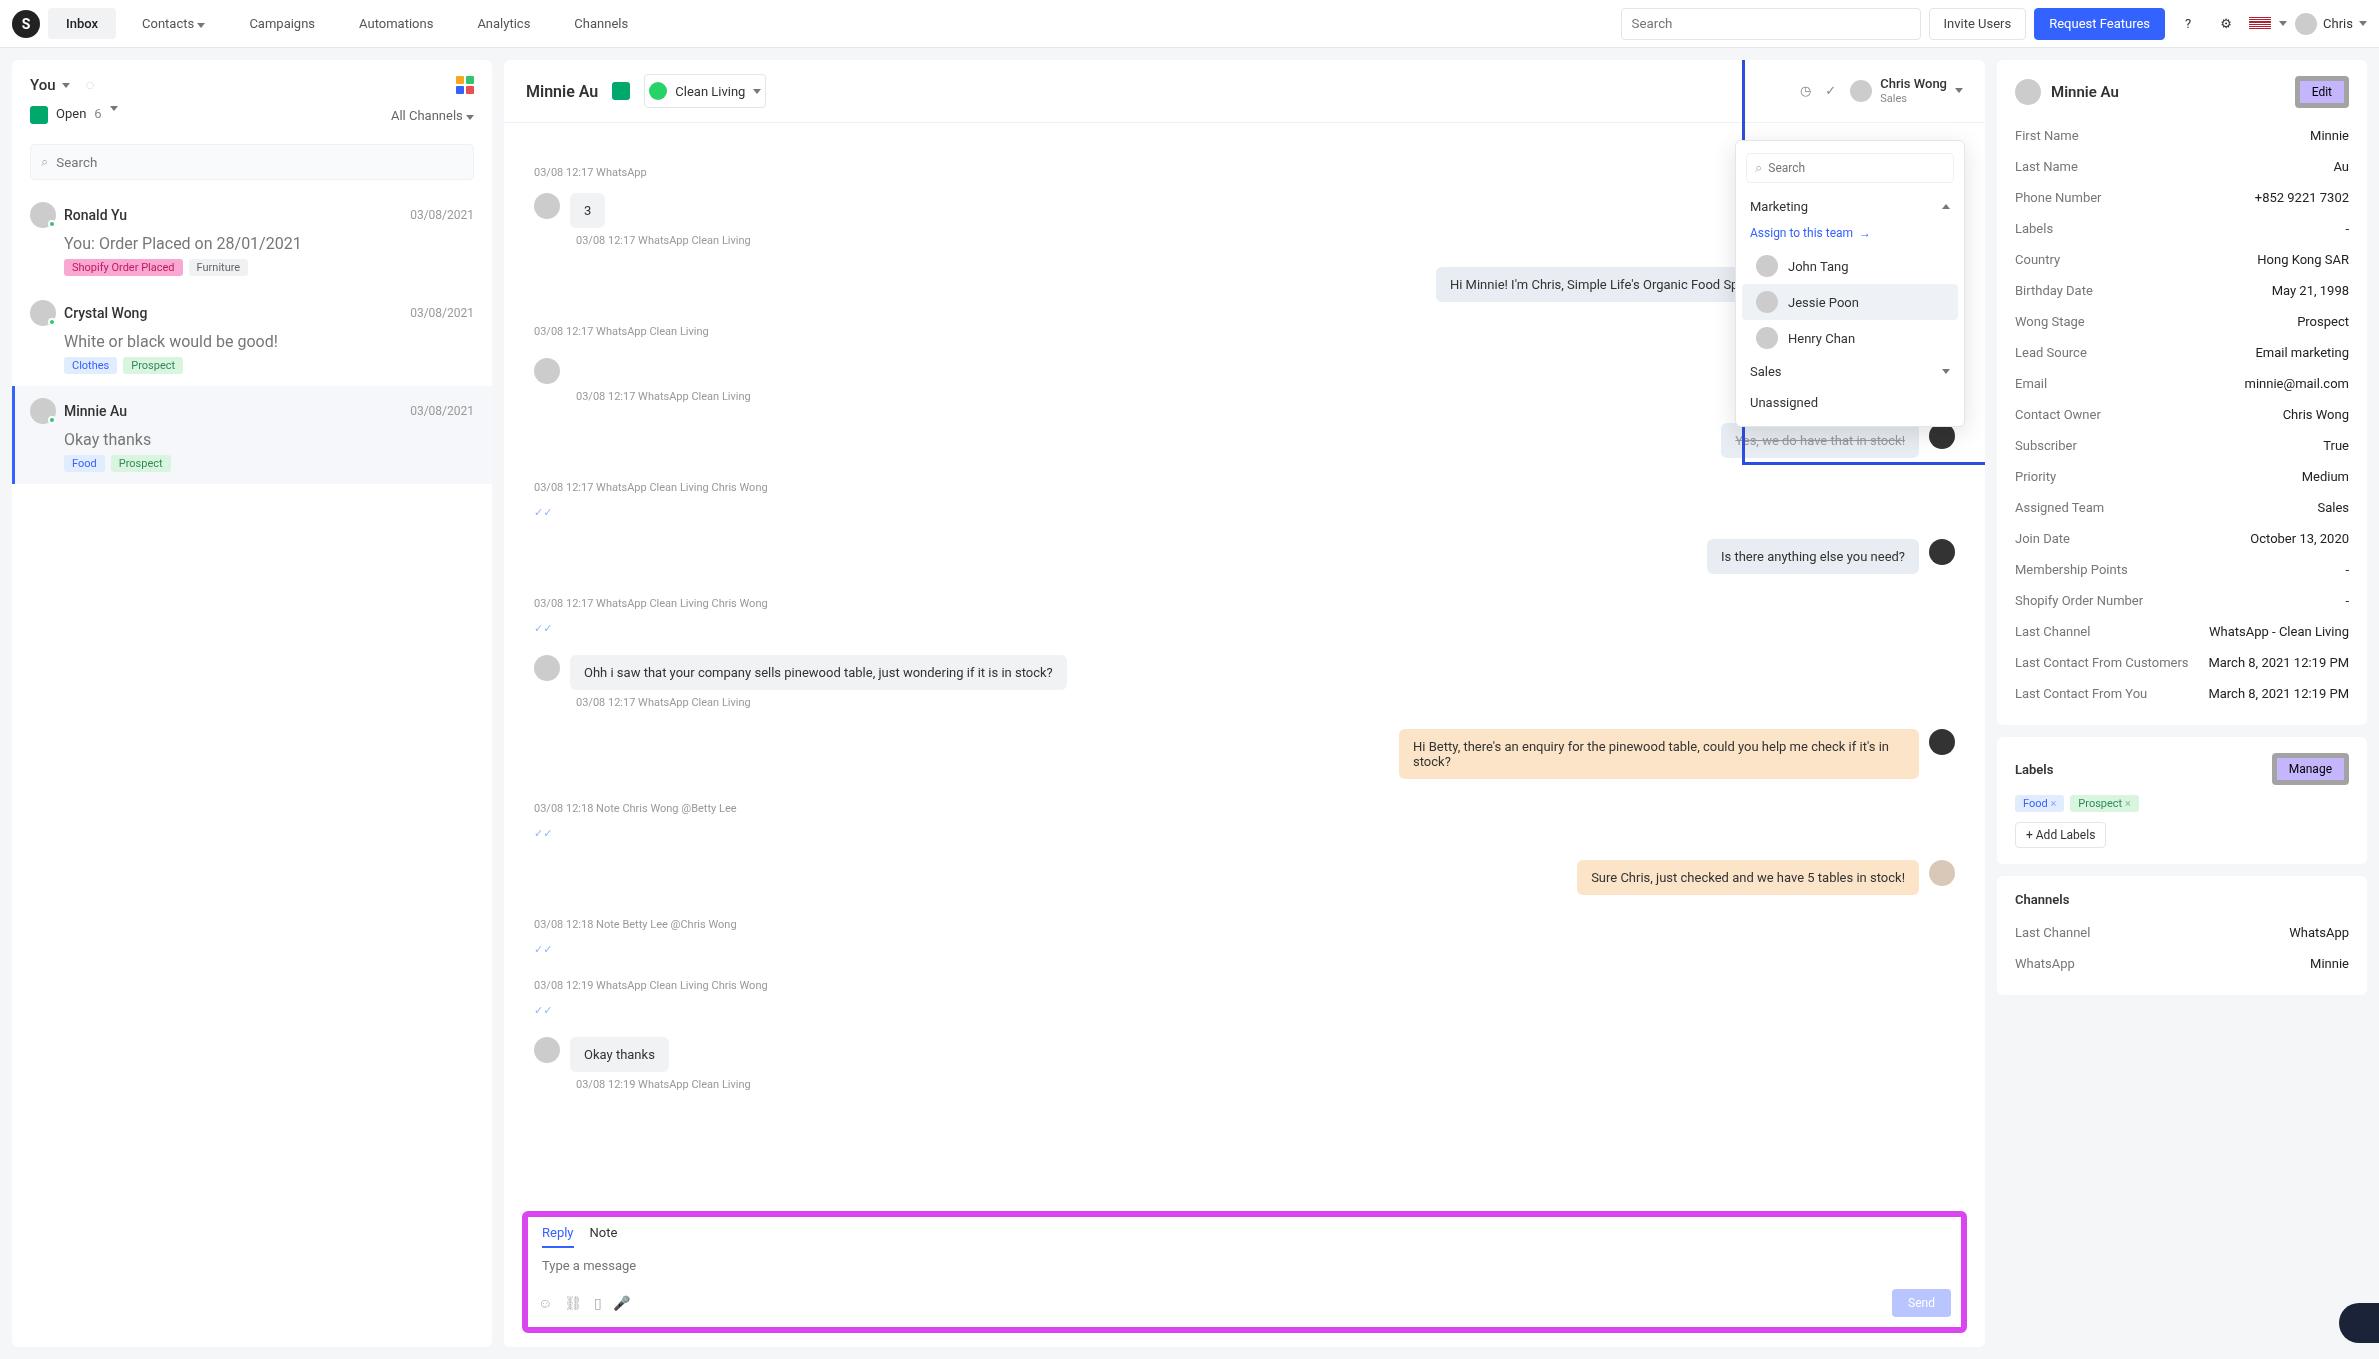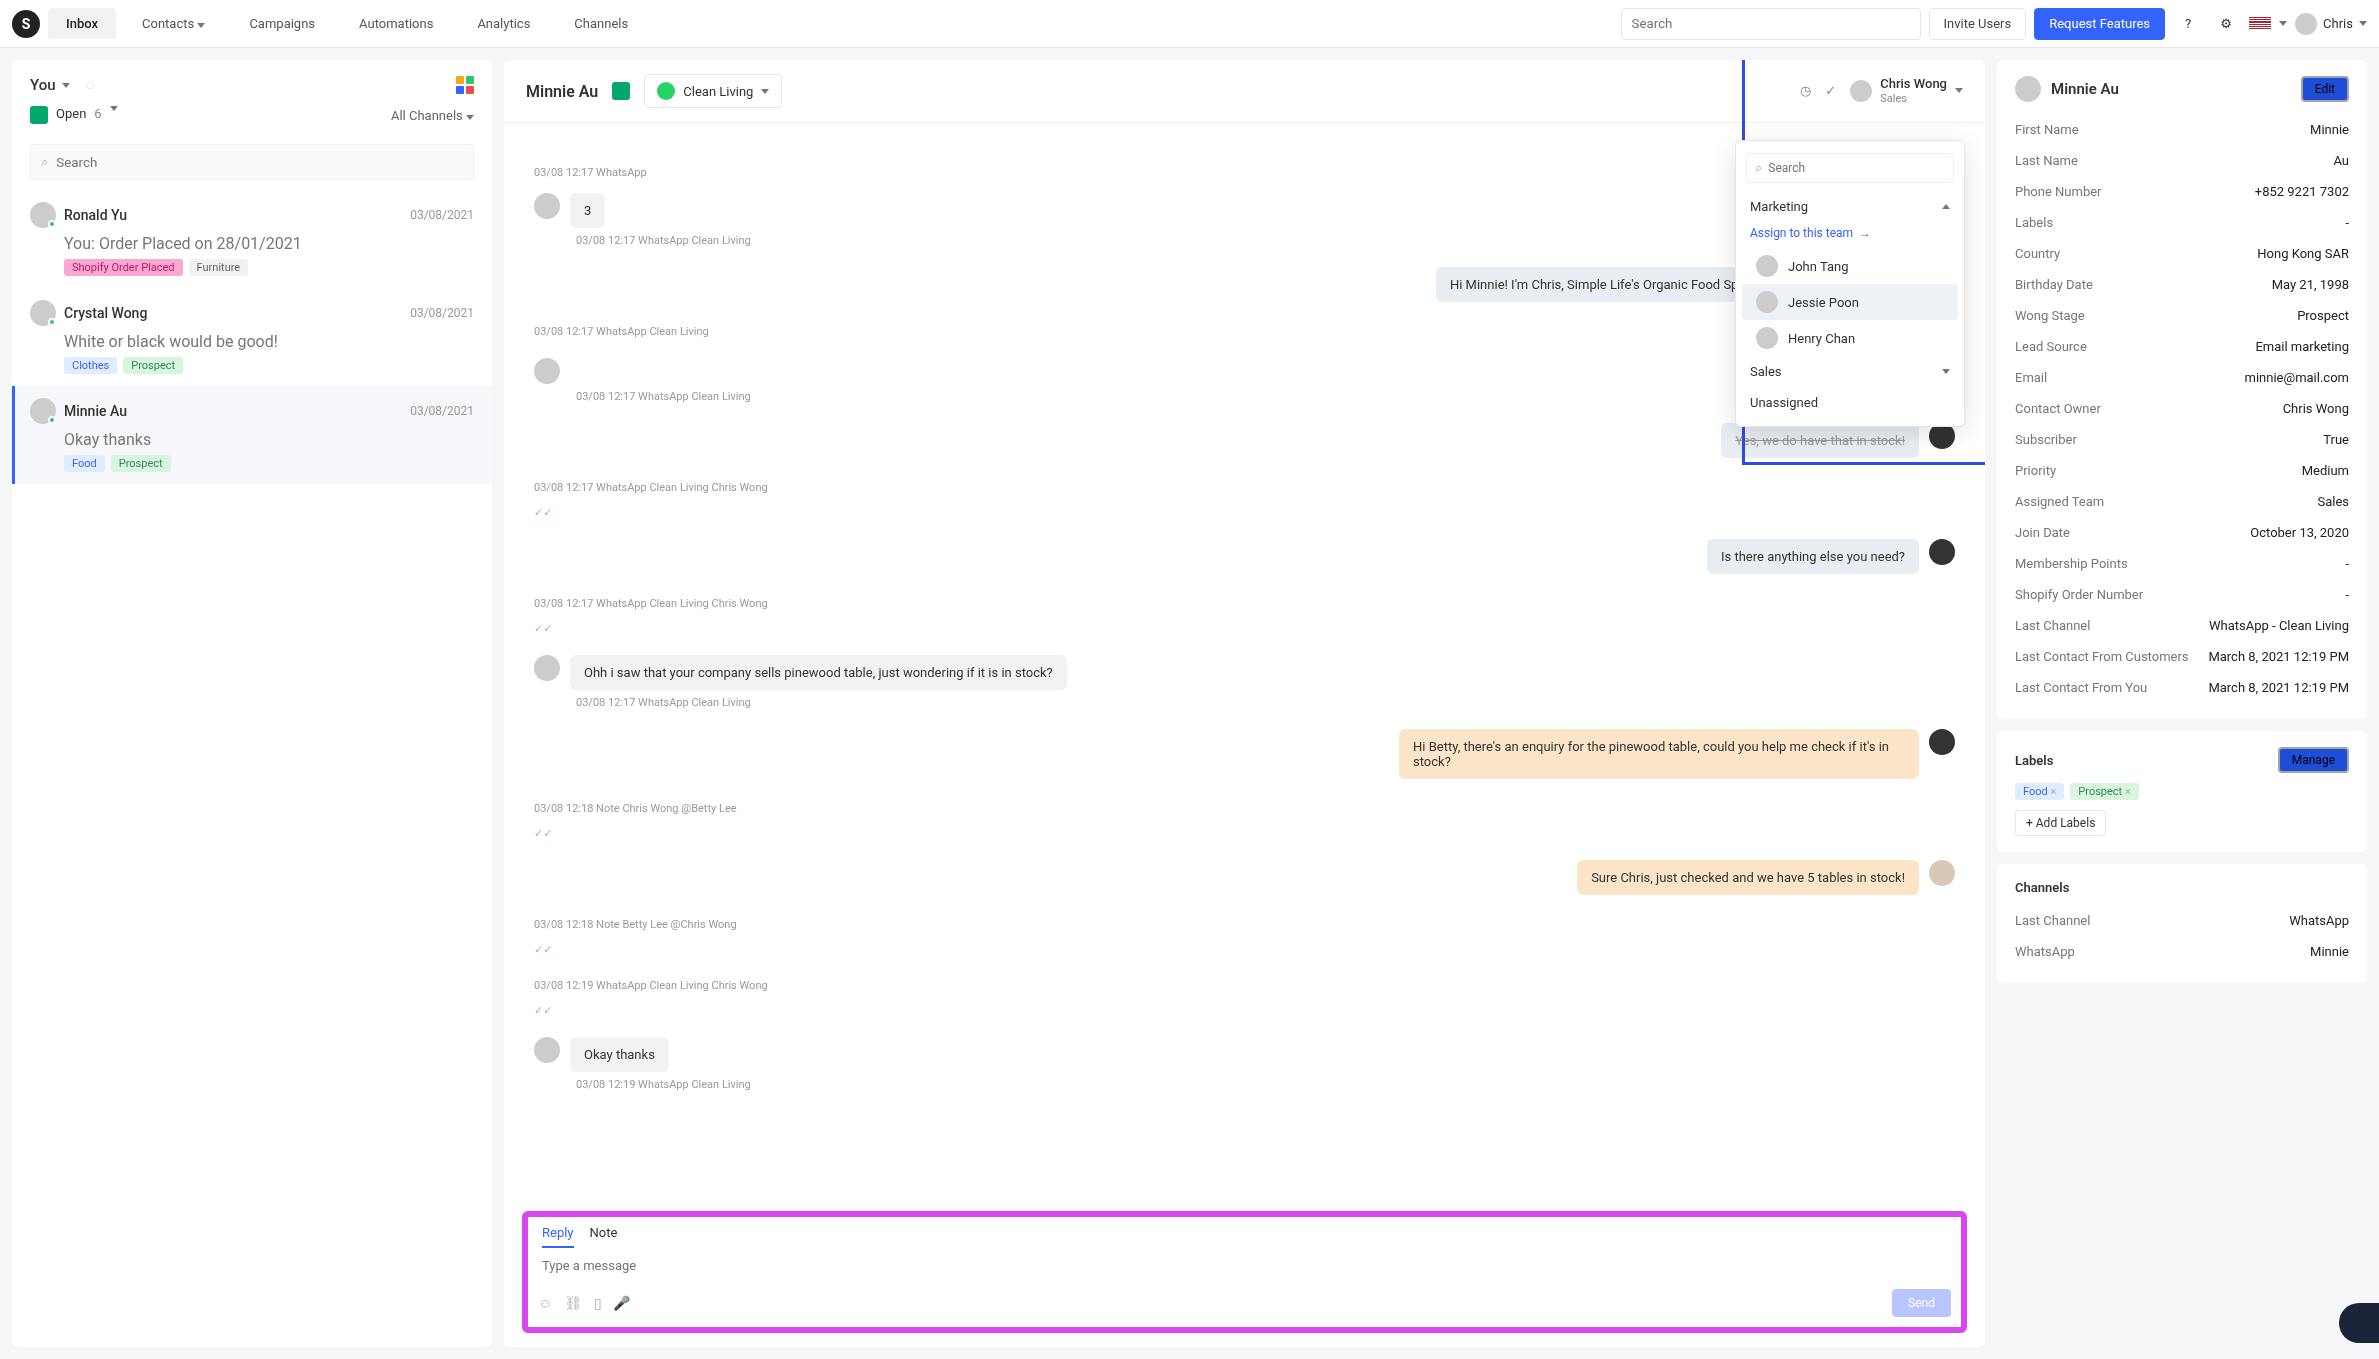--- a/index.html
+++ b/index.html
@@ -36,21 +36,21 @@
 .conv-date { color:#999; font-size:12px;}
 .conv-snip { color:#777; font-size:16px; padding-left:34px;}
 .tag-row { display:flex; gap:6px; padding-left:34px;}
 .tag { padding:2px 8px; border-radius:3px; font-size:11px;}
 .tag.grey{background:#f0f1f3; color:#666;}
 .tag.pink{background:#f9a8d4; color:#c2185b;}
 .tag.blue{background:#e1ecff; color:#3462ff;}
 .tag.green{background:#d9f5df; color:#2e8b57;}
 .center { flex:1; min-width:0; position:relative;}
 .center-head { padding:14px 22px; display:flex; align-items:center; gap:14px; border-bottom:1px solid #eef0f3;}
-.chan-select { border:1px solid #e3e5e8; border-radius:4px; height:34px; display:flex; align-items:center; gap:8px; padding:0 12px;}
+.chan-select { border:1px solid #e3e5e8; border-radius:4px; height:34px; display:flex; align-items:center; gap:8px; padding:0 4px;}
 .wa-icon{width:18px;height:18px;background:#25d366;border-radius:50%;position:relative;}
 .head-right { margin-left:auto; display:flex; align-items:center; gap:14px; position:relative;}
 .assignee-box{display:flex;align-items:center;gap:8px;}
 .assignee-name{font-size:13px;font-weight:500;line-height:1.1;}
 .assignee-sub{font-size:11px;color:#888;}
 .msgs { flex:1; overflow-y:auto; padding: 20px 30px 10px;}
 .msg-group { margin-bottom: 20px;}
 .msg-line { display:flex; gap:10px; align-items:flex-start;}
 .bubble { background:#f1f2f4; padding:10px 14px; border-radius:6px; font-size:13px; max-width:520px;}
 .bubble.out { background:#e8edf3; margin-left:auto;}
@@ -62,21 +62,21 @@
 .reply-tabs { display:flex; gap:16px; padding:8px 14px 0; font-size:13px;}
 .reply-tab {padding-bottom:6px; cursor:pointer;}
 .reply-tab.active{color:#3462ff; border-bottom:2px solid #3462ff;}
 .reply-input{border:none;outline:none;width:100%;padding:10px 14px;font-size:13px;}
 .reply-foot{display:flex;justify-content:space-between;align-items:center;padding:6px 10px 10px;}
 .send-btn{height:28px;padding:0 16px;background:#b8c5ff;border:none;border-radius:4px;color:#fff;font-size:12px;}
 .right { width: 370px; flex-shrink:0; display:flex; flex-direction:column; gap:12px; overflow-y:auto;}
 .rpanel { background:#fff; border-radius:6px; padding:16px 18px;}
 .rhead{display:flex;align-items:center;gap:10px;}
 .rhead .name{font-weight:600;font-size:15px;}
-.edit-btn{margin-left:auto;border:2px solid #a3a3a3;background:#1d4ed8;border-radius:4px;padding:4px 12px;font-size:12px;}
+.edit-btn{margin-left:auto;border:5px solid #a3a3a3;background:#c4b5fd;border-radius:4px;padding:4px 12px;font-size:12px;}
 .field-row{display:flex;justify-content:space-between;padding:8px 0;font-size:13px;}
 .field-label{color:#777;}
 .field-val{color:#222;text-align:right; max-width:60%;}
 .labels-head{display:flex;justify-content:space-between;align-items:center;margin-bottom:10px;}
 .add-label{border:1px solid #e3e5e8;border-radius:4px;padding:5px 10px;font-size:12px;display:inline-block;margin-top:10px;}
 .dropdown { position:absolute; top:80px; right: 20px; width: 230px; background:#fff; border:1px solid #e3e5e8; border-radius:6px; box-shadow:0 6px 24px rgba(0,0,0,.12); padding:8px 0; z-index:50;}
 .dd-search{margin:4px 10px 8px; height:30px; border:1px solid #eef0f3; border-radius:4px; display:flex;align-items:center;gap:6px;padding:0 8px;}
 .dd-search input{border:none;outline:none;flex:1;font-size:12px;}
 .dd-section{padding:8px 14px; display:flex;justify-content:space-between;align-items:center;font-size:13px;}
 .dd-assign-link{color:#3462ff;font-size:12px;padding:4px 14px 8px;display:flex;align-items:center;gap:6px;}

